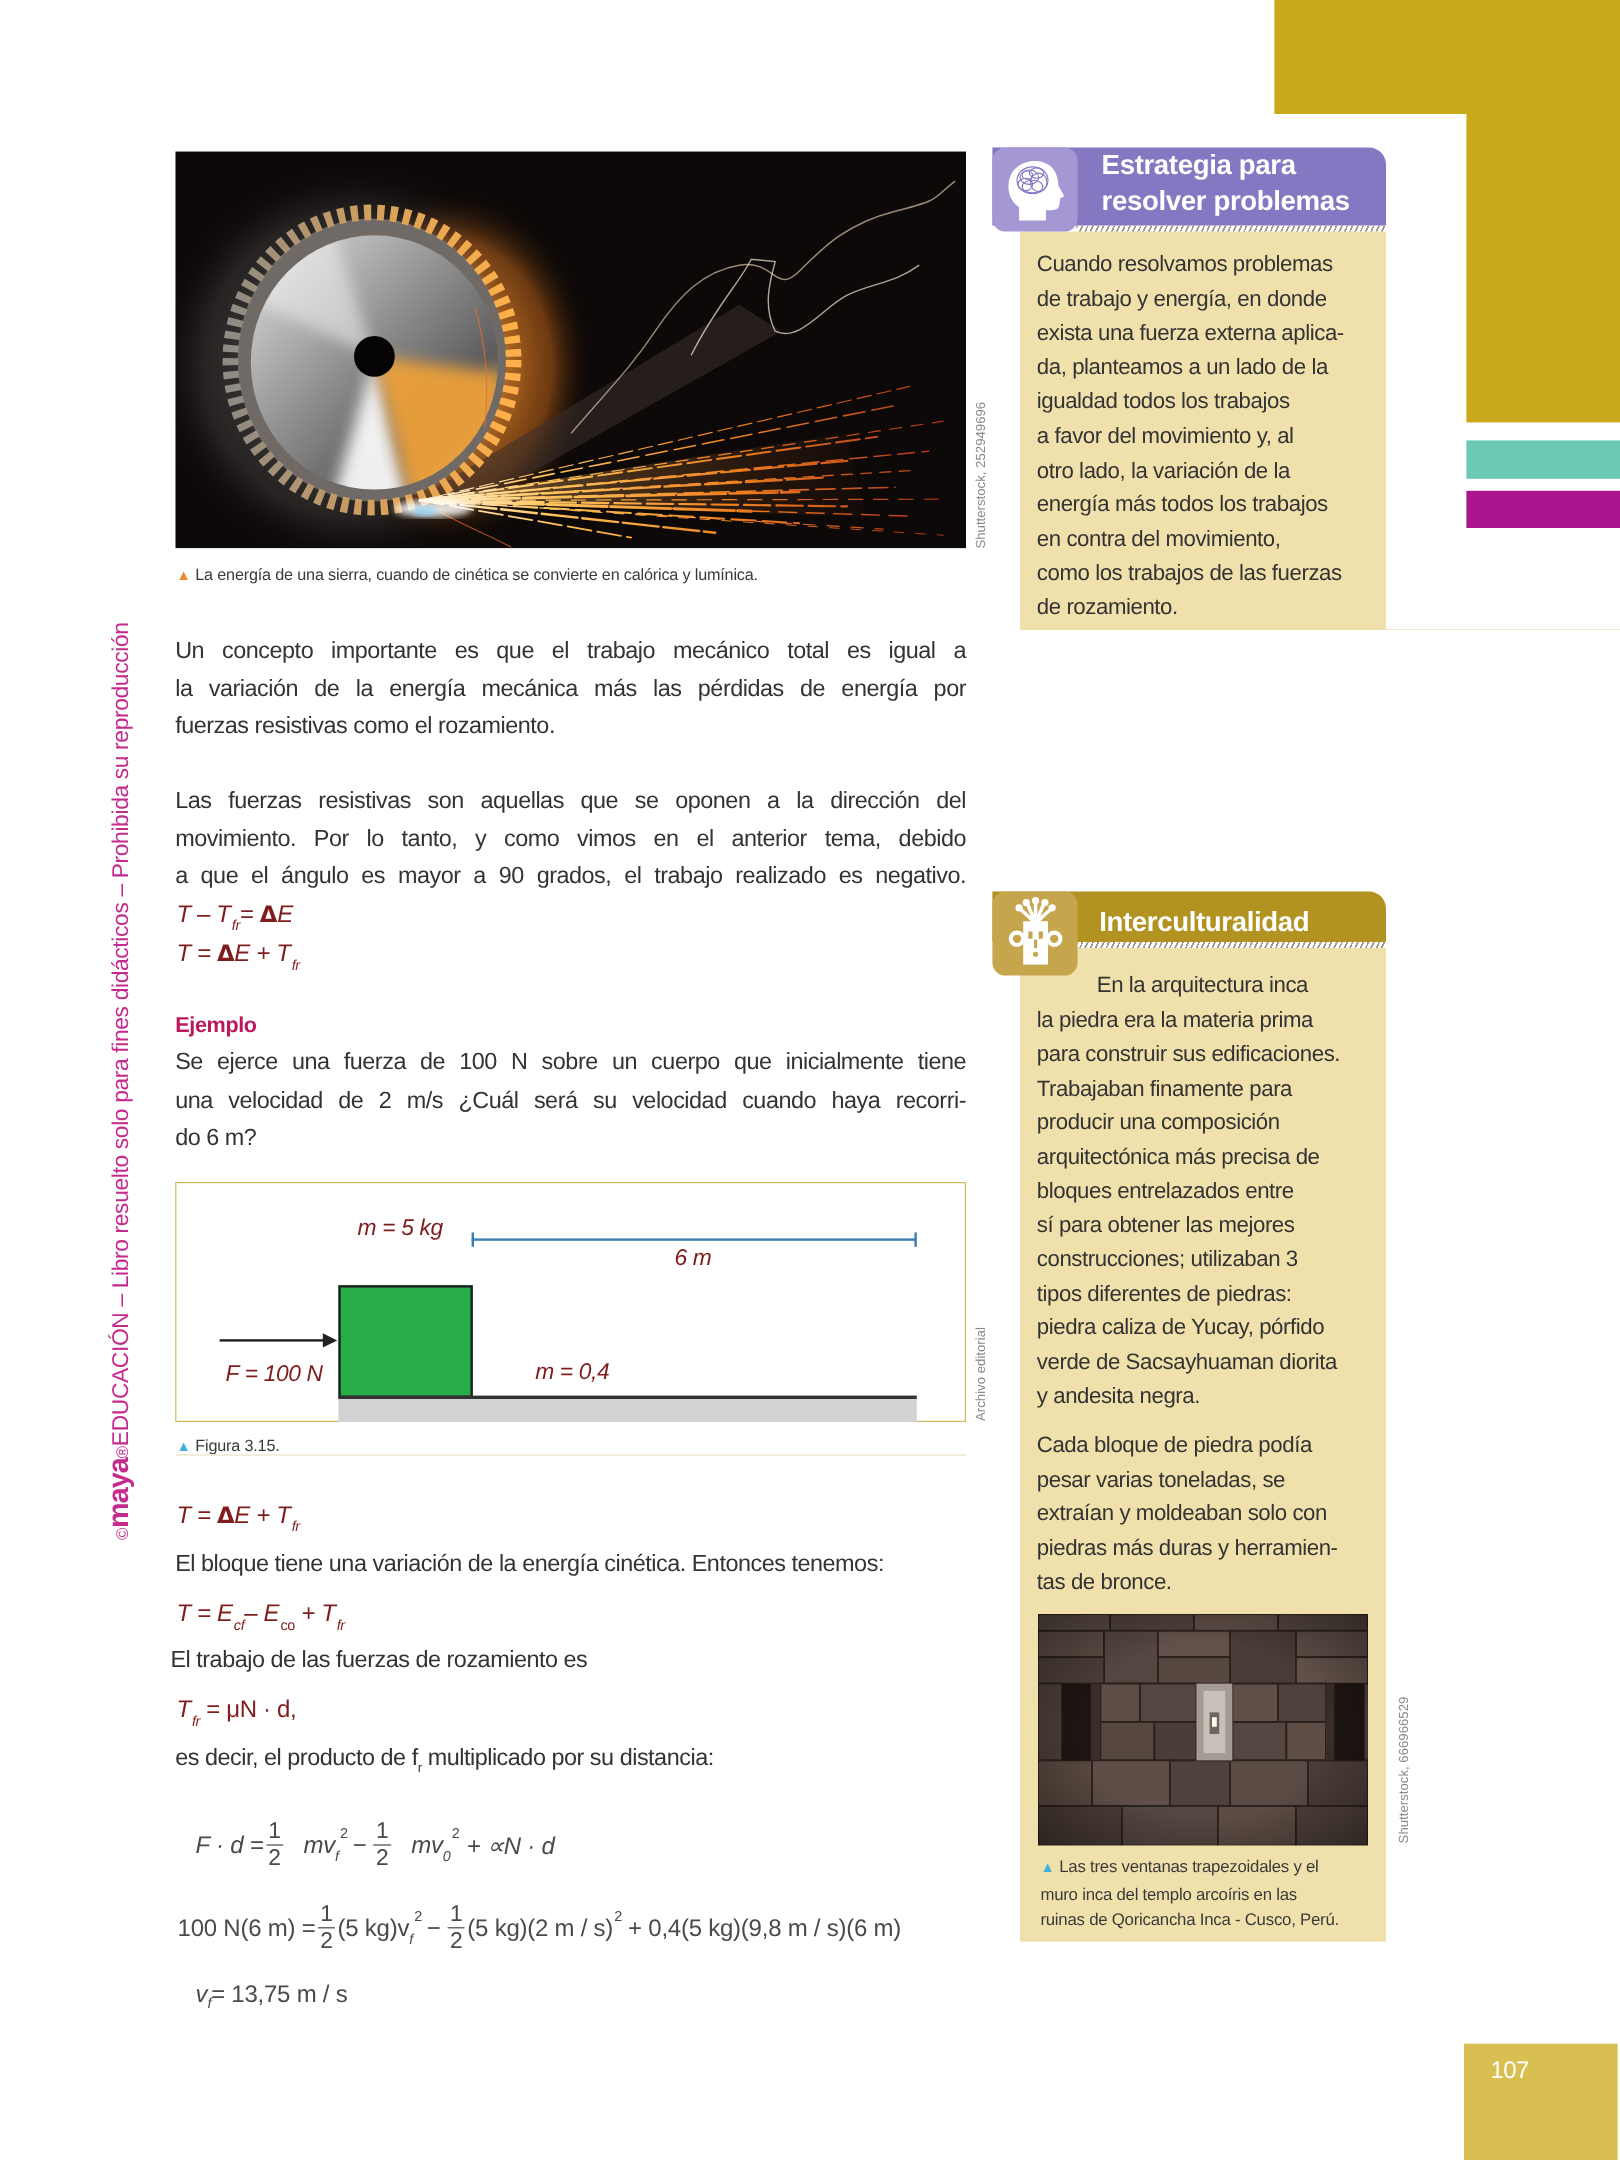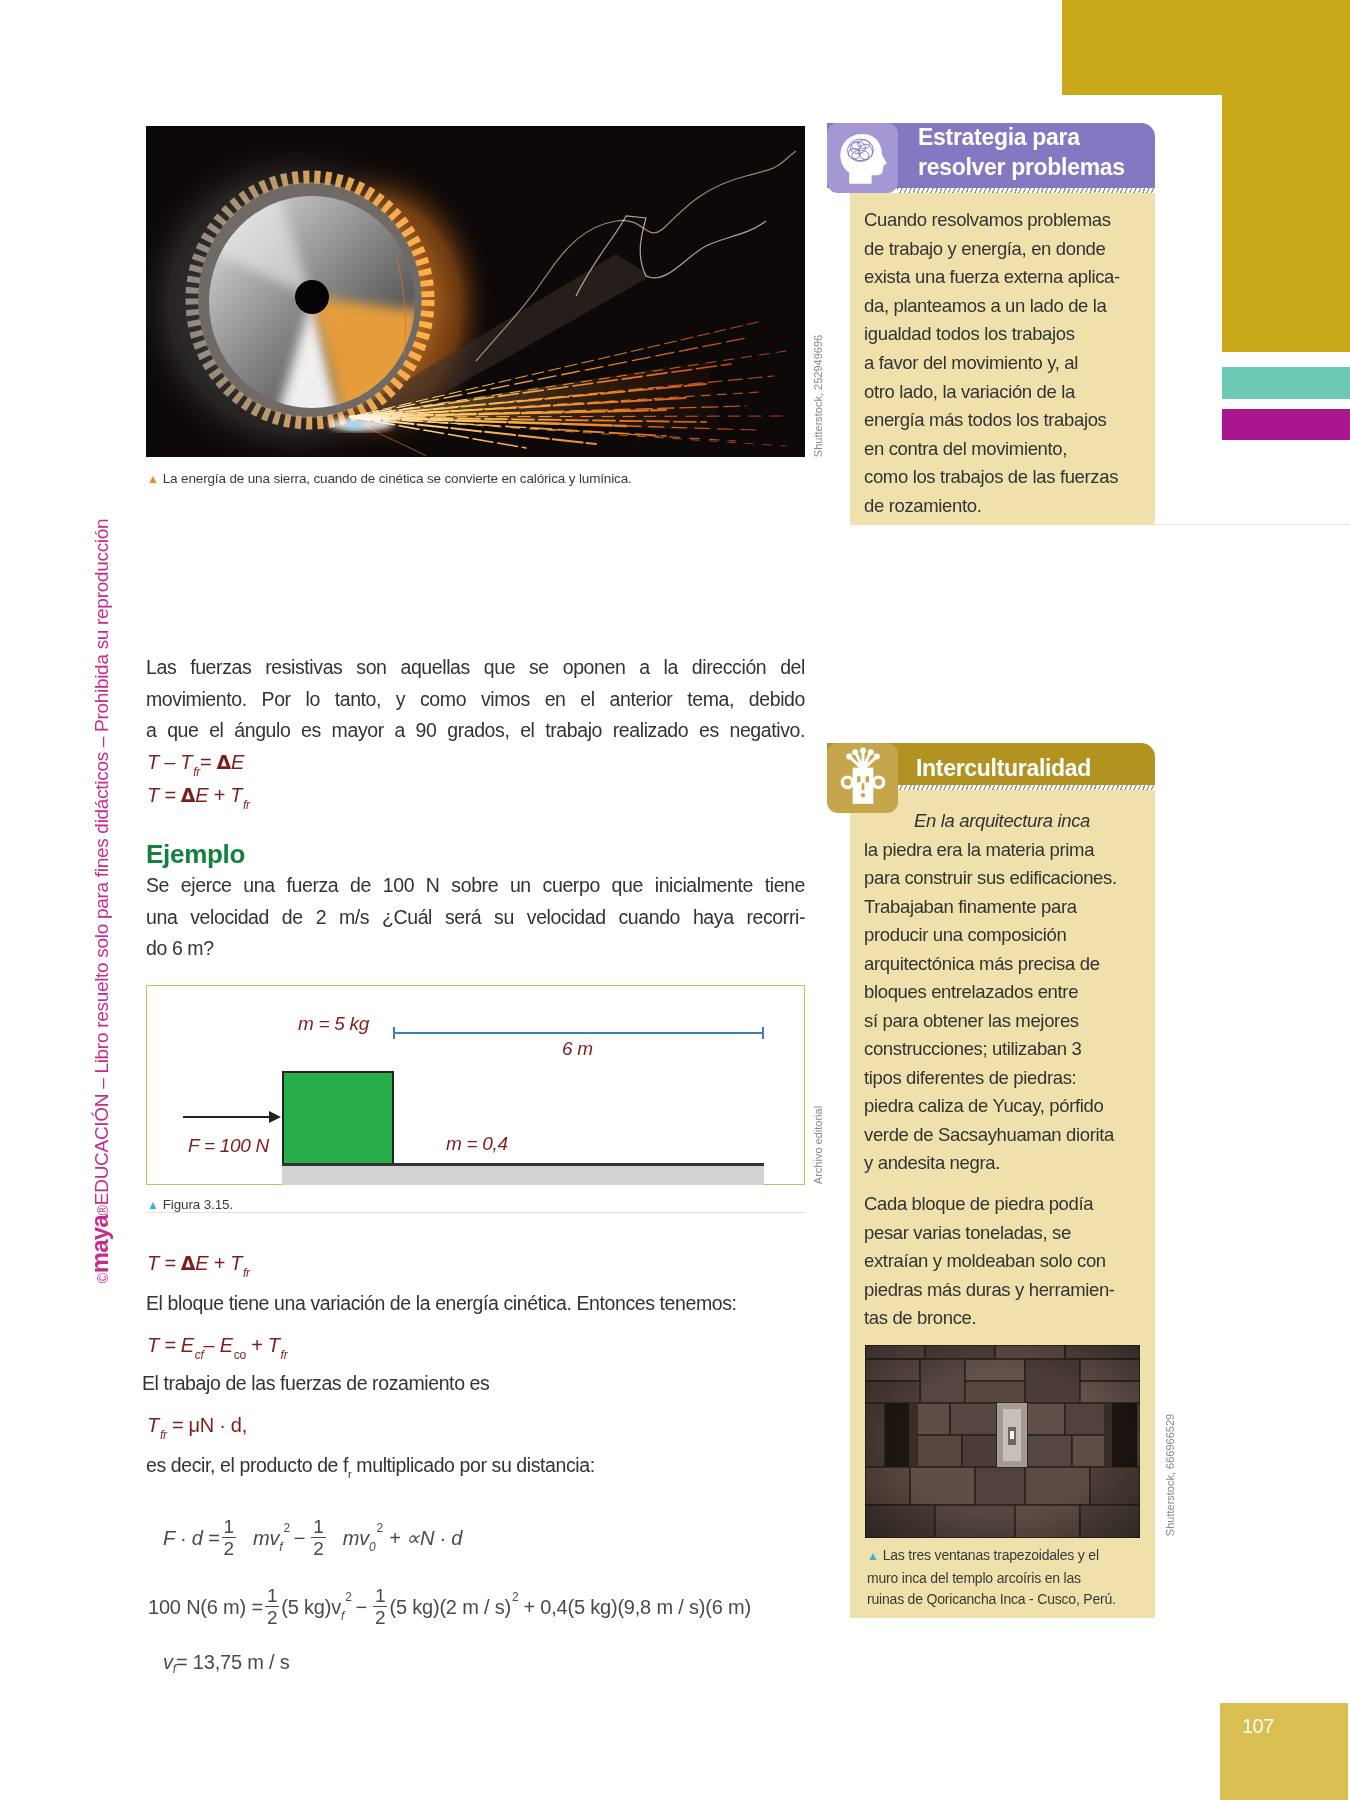--- a/index.html
+++ b/index.html
@@ -19,21 +19,21 @@
 .watermark .brand{font-weight:900;font-size:24px;letter-spacing:-0.8px;}
 .watermark .sym{font-size:14px;}
 .credit{transform:rotate(-90deg);transform-origin:center center;text-align:center;white-space:nowrap;color:#8a8a8a;font-size:11px;line-height:14px;height:14px;}
 
 
 .body-text{font-size:19.5px;letter-spacing:-0.4px;color:#333;}
 .body-text .ln{height:31.5px;line-height:31.5px;}
 .caption{font-size:13.5px;letter-spacing:-0.15px;color:#3a3a3a;white-space:nowrap;line-height:18px;}
 .tri-orange{color:var(--caption-marker-orange,#f08a24);font-size:12px;margin-right:4px;}
 .tri-blue{color:var(--caption-marker-blue,#3fb0e0);font-size:12px;margin-right:4px;}
-.heading{font-weight:bold;font-size:26px;letter-spacing:-0.3px;color:#15803d;line-height:32px;}
+.heading{font-weight:bold;font-size:18px;letter-spacing:-0.3px;color:#be185d;line-height:32px;}
 
 
 .eq{font-size:20px;font-style:italic;color:#7f1d1d;white-space:nowrap;line-height:32px;height:32px;letter-spacing:-0.3px;}
 .eq .up{font-style:normal;}
 .eq .delta{font-style:normal;font-weight:bold;font-family:"DejaVu Sans",sans-serif;font-size:19px;}
 .eq .sb{font-size:12px;position:relative;top:7px;margin-left:1px;}
 .eqm{font-size:20px;color:#4a4a4a;white-space:nowrap;display:flex;align-items:center;height:52px;letter-spacing:-0.2px;}
 .eqm .it{font-style:italic;margin-left:15px;}
 .eqm .sb{font-size:12px;position:relative;top:9px;font-style:italic;}
 .eqm .sp{font-size:12px;position:relative;top:-10px;margin-left:1px;}
@@ -159,20 +159,25 @@
       <ellipse cx="215" cy="298" rx="32" ry="7" fill="#ffffff" opacity="0.85" filter="url(#blur3)"></ellipse>
       <ellipse cx="208" cy="300" rx="10" ry="4" fill="#7fd4ff" opacity="0.8" filter="url(#blur3)"></ellipse>
     </svg>
   </div>
   <div class="abs credit" style="left:748px;top:389px;width:140px;">Shutterstock, 252949696</div>
 
   <div class="abs caption" style="left:147px;top:470px;">
     <span class="tri-orange">▲</span><span>La energía de una sierra, cuando de cinética se convierte en calórica y lumínica.</span>
   </div>
 
+  <div class="abs body-text" style="left:146px;top:527px;width:659px;">
+    <div class="ln just">Un concepto importante es que el trabajo mecánico total es igual a</div>
+    <div class="ln just">la variación de la energía mecánica más las pérdidas de energía por</div>
+    <div class="ln">fuerzas resistivas como el rozamiento.</div>
+  </div>
 
   <div class="abs body-text" style="left:146px;top:652px;width:659px;">
     <div class="ln just">Las fuerzas resistivas son aquellas que se oponen a la dirección del</div>
     <div class="ln just">movimiento. Por lo tanto, y como vimos en el anterior tema, debido</div>
     <div class="ln just">a que el ángulo es mayor a 90 grados, el trabajo realizado es negativo.</div>
   </div>
 
   <div class="abs eq" style="left:147px;top:746px;">
     <span>T – T</span><span class="sb">fr</span><span class="up">= </span><span class="delta">Δ</span><span>E</span>
   </div>
@@ -330,21 +335,21 @@
       <circle cx="18" cy="41" r="6" fill="none" stroke="#fff" stroke-width="4"></circle>
       <circle cx="54" cy="41" r="6" fill="none" stroke="#fff" stroke-width="4"></circle>
       <rect x="29" y="34" width="4" height="7" fill="#c5a64d"></rect>
       <rect x="39" y="34" width="4" height="7" fill="#c5a64d"></rect>
       <rect x="34.5" y="42" width="3" height="8" fill="#c5a64d"></rect>
       <circle cx="36" cy="56" r="2.5" fill="#c5a64d"></circle>
     </svg>
   </div>
   <div class="abs box-title" style="left:916px;top:753px;line-height:30px;">Interculturalidad</div>
   <div class="abs box-text box-text2" style="left:864px;top:807px;width:288px;">
-    <div class="ln" style="padding-left:50px;font-style:italic;">En la arquitectura inca</div>
+    <div class="ln" style="padding-left:50px;">En la arquitectura inca</div>
     <div class="ln">la piedra era la materia prima</div>
     <div class="ln">para construir sus edificaciones.</div>
     <div class="ln">Trabajaban finamente para</div>
     <div class="ln">producir una composición</div>
     <div class="ln">arquitectónica más precisa de</div>
     <div class="ln">bloques entrelazados entre</div>
     <div class="ln">sí para obtener las mejores</div>
     <div class="ln">construcciones; utilizaban 3</div>
     <div class="ln">tipos diferentes de piedras:</div>
     <div class="ln">piedra caliza de Yucay, pórfido</div>

